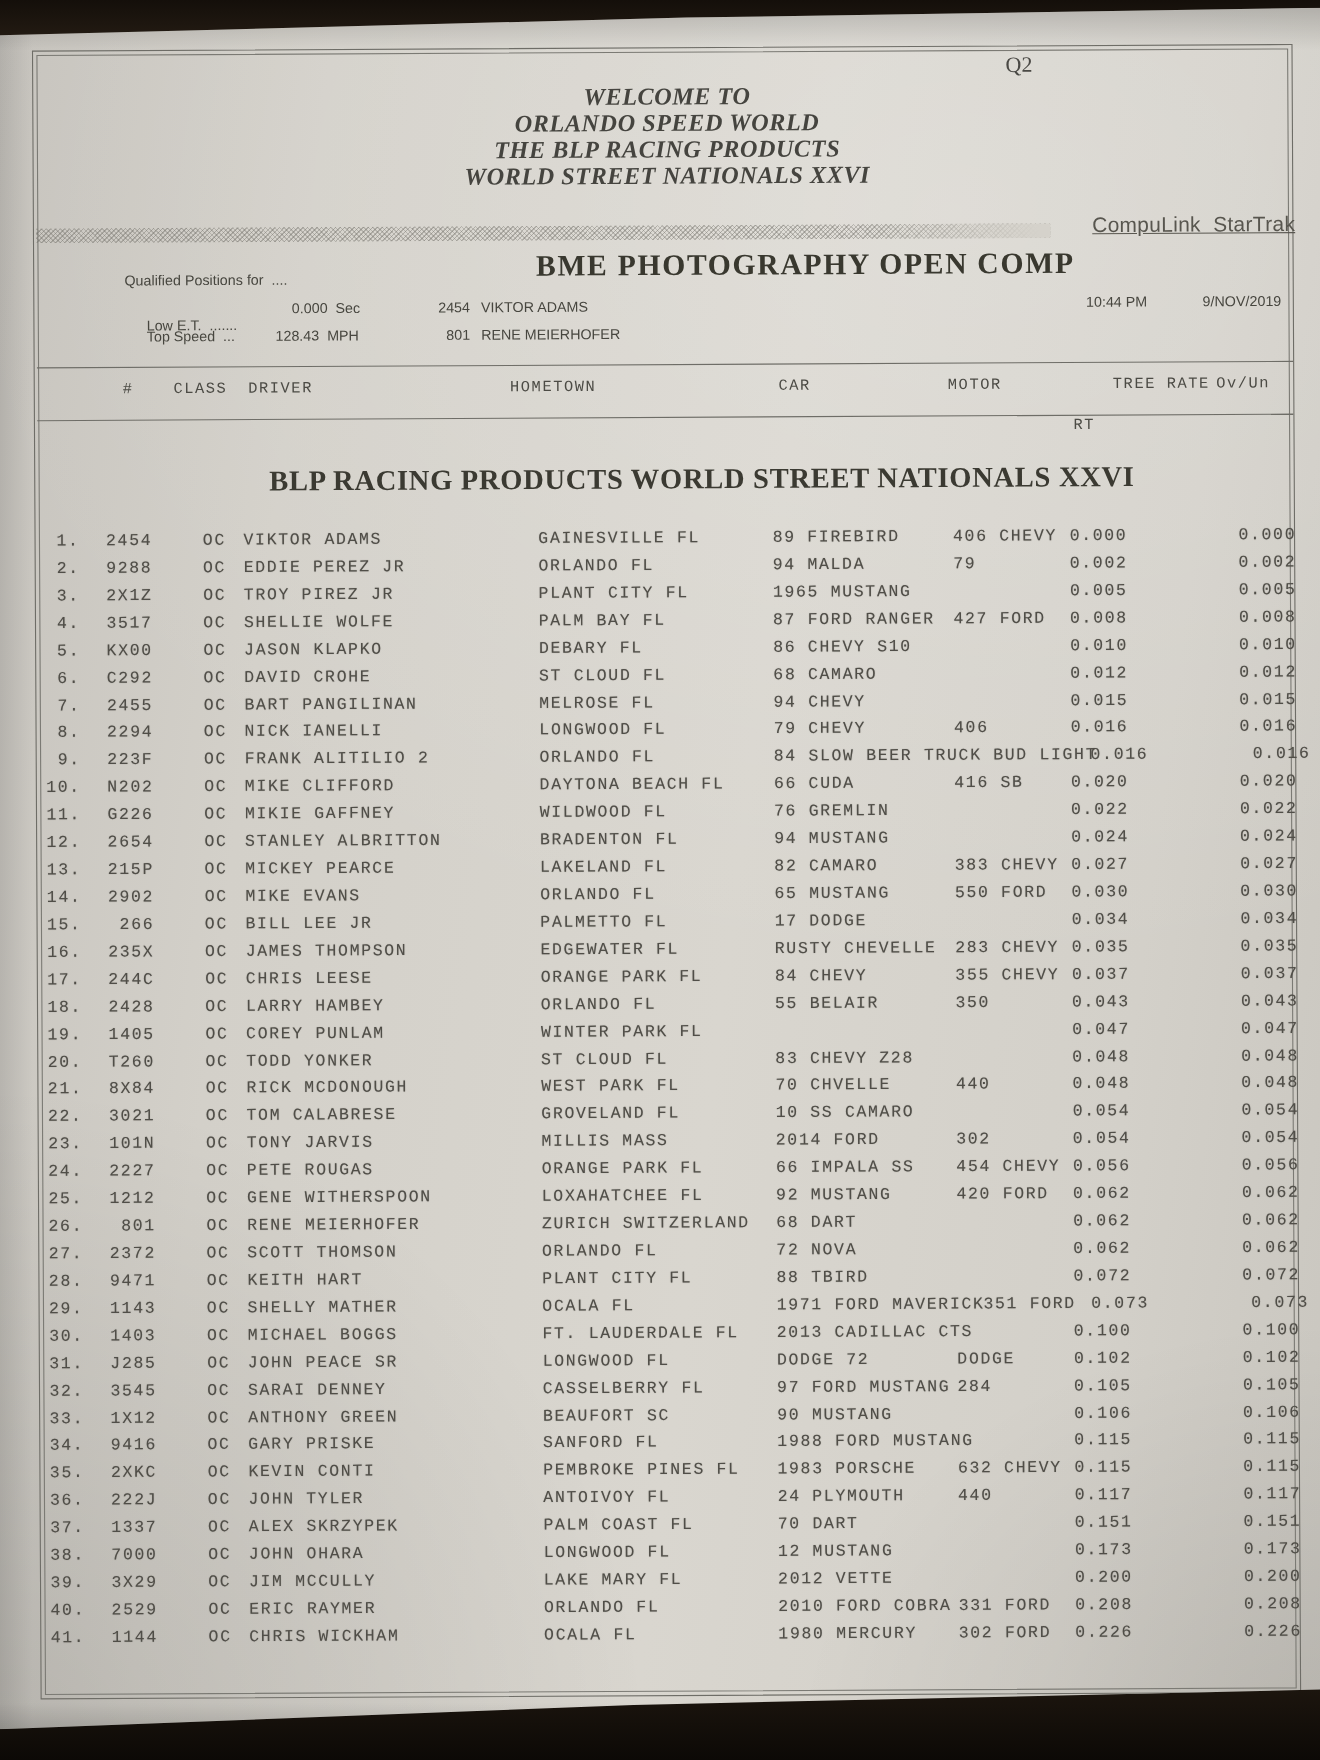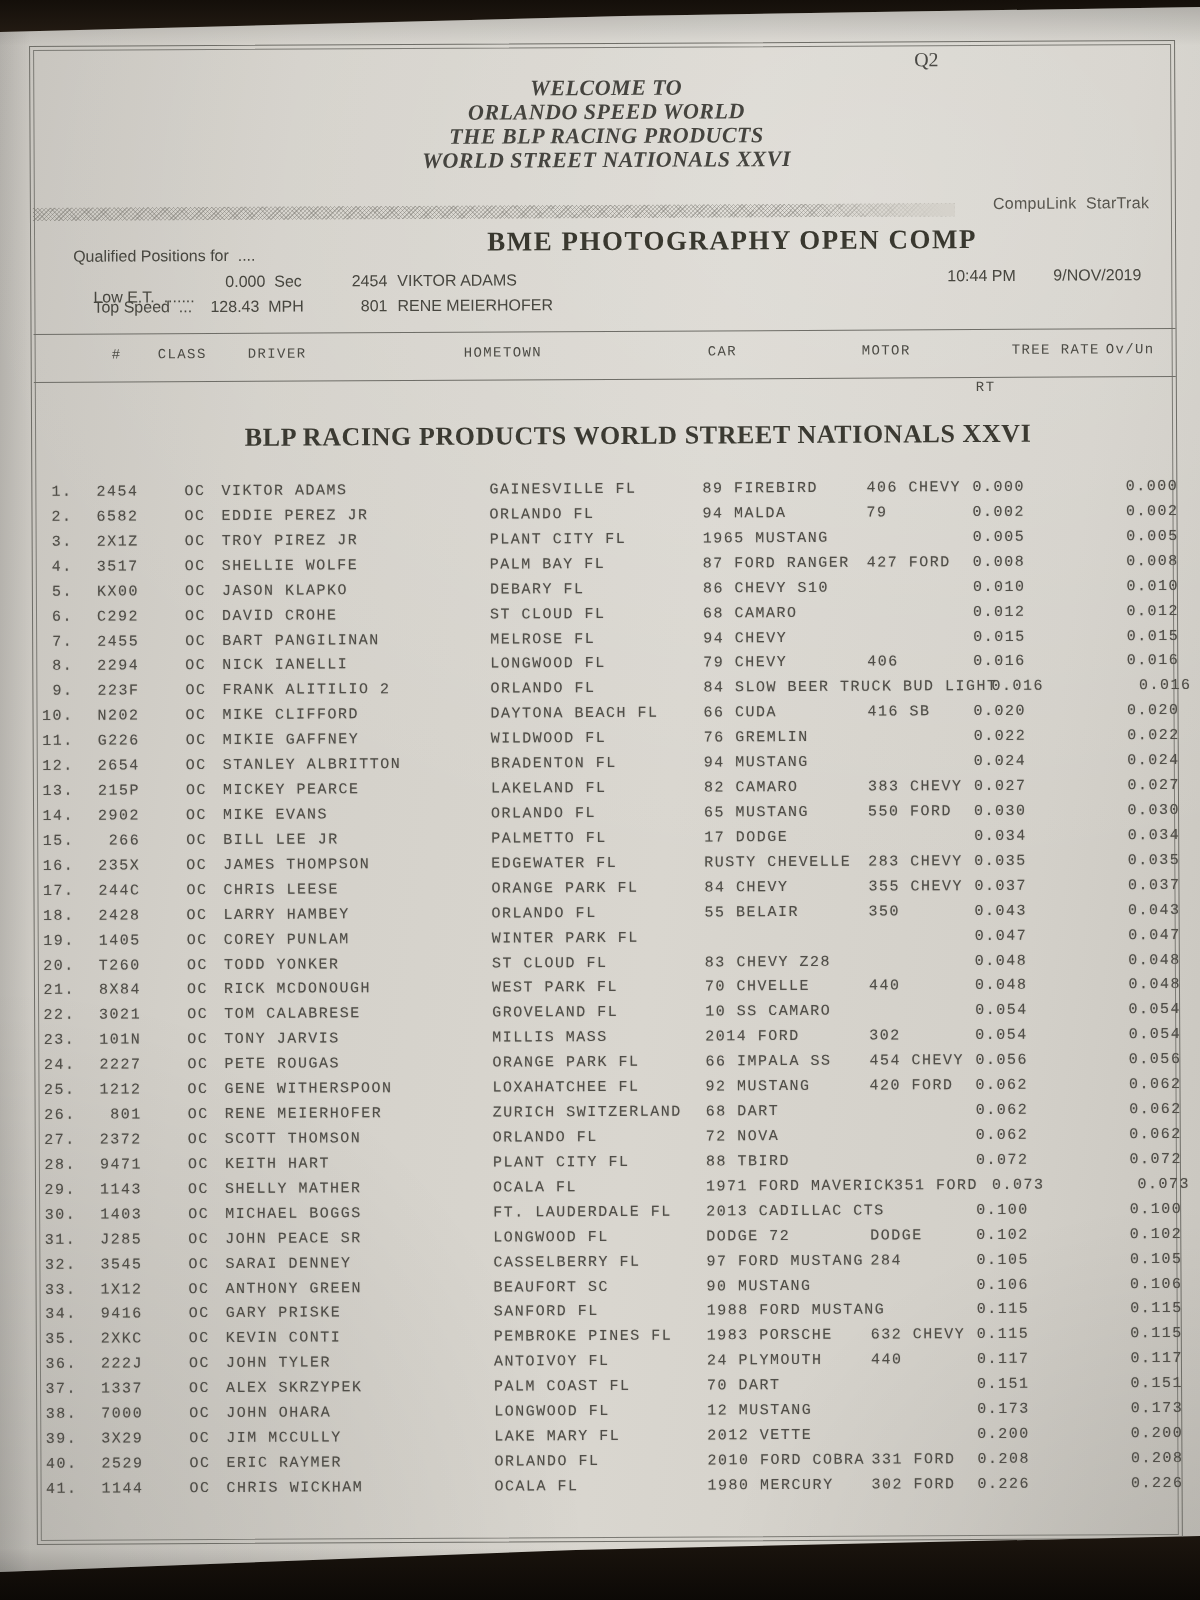--- a/index.html
+++ b/index.html
@@ -39,40 +39,40 @@
     font-family:"Liberation Serif",serif;font-style:italic;font-weight:bold;
     font-size:22px;line-height:24px;color:#45443f;letter-spacing:.5px;}
   #q2{left:918px;top:50px;font-family:"Liberation Serif",serif;font-size:20px;color:#4a4945;}
 
   
   #band{position:absolute;left:36px;top:205px;width:922px;height:13px;
     background:
       linear-gradient(90deg, rgba(213,210,203,0) 82%, #d5d2cb 99%),
       repeating-linear-gradient(135deg, rgba(108,106,99,.40) 0 1px, rgba(0,0,0,0) 1px 3px),
       repeating-linear-gradient(45deg, rgba(108,106,99,.30) 0 1px, rgba(0,0,0,0) 1px 3px);}
-  #brand{left:996px;top:197px;font-size:16px;color:#58564f;letter-spacing:.3px;}
-
-  
-  .qline{font-size:16px;color:#47463f;}
+  #brand{left:996px;top:197px;font-size:19px;color:#58564f;letter-spacing:.3px;text-decoration:underline;}
+
+  
+  .qline{font-size:13px;color:#47463f;margin-left:40px;}
   #qual-label{left:76px;top:245px;}
   #low-label{left:96px;top:286px;} #low-val{left:228px;top:271px;}
   #low-num{left:330px;top:271px;width:60px;text-align:right;} #low-name{left:400px;top:271px;}
   #top-label{left:96px;top:296px;} #top-val{left:213px;top:296px;}
   #top-num{left:330px;top:296px;width:60px;text-align:right;} #top-name{left:400px;top:296px;}
   #ptime{left:950px;top:269px;} #pdate{left:1056px;top:269px;}
 
   #event-title{position:absolute;left:480px;right:210px;top:226px;text-align:center;
     font-family:"Liberation Serif",serif;font-weight:bold;font-size:27px;color:#39382f;letter-spacing:1.5px;white-space:nowrap;}
 
   
   .hrule{position:absolute;left:36px;right:22px;height:1px;background:#6e6d67;}
   #rule-top{top:331px;} #rule-bottom{top:379px;}
   .colh{position:absolute;top:344px;font-family:"Liberation Mono",monospace;
     font-size:14px;letter-spacing:1.4px;color:#4c4b45;white-space:pre;}
-  .ch0{left:114px;} .ch1{left:160px;} .ch2{left:228px;margin-left:22px;} .ch3{left:466px;} .ch4{left:710px;}
+  .ch0{left:114px;} .ch1{left:160px;} .ch2{left:228px;} .ch3{left:466px;} .ch4{left:710px;}
   .ch5{left:864px;} .ch6{left:978px;margin-top:37px;} .ch7{left:1014px;} .ch8{left:1108px;}
 
   #section-title{position:absolute;left:140px;right:60px;top:421px;text-align:center;
     font-family:"Liberation Serif",serif;font-weight:bold;font-size:26px;color:#3b3a32;letter-spacing:.6px;white-space:nowrap;}
 
   
   #rows{position:absolute;left:0;top:479px;right:0;
     font-family:"Liberation Mono",monospace;font-size:15px;letter-spacing:1.5px;color:#504e48;
     text-shadow:0 0 1px rgba(86,84,78,.45);}
   .row{position:relative;height:24.93px;}
@@ -145,21 +145,21 @@
     <span class="cell c-driver">VIKTOR ADAMS</span>
     <span class="cell c-town">GAINESVILLE FL</span>
     <span class="cell c-car">89 FIREBIRD</span>
     <span class="cell c-motor">406 CHEVY</span>
     <span class="cell c-rt">0.000</span>
     <span class="cell c-ovun">0.000</span>
   </div>
 
   <div class="row">
     <span class="cell c-rank">2.</span>
-    <span class="cell c-num">6582</span>
+    <span class="cell c-num">9288</span>
     <span class="cell c-cls">OC</span>
     <span class="cell c-driver">EDDIE PEREZ JR</span>
     <span class="cell c-town">ORLANDO FL</span>
     <span class="cell c-car">94 MALDA</span>
     <span class="cell c-motor">79</span>
     <span class="cell c-rt">0.002</span>
     <span class="cell c-ovun">0.002</span>
   </div>
 
   <div class="row">

